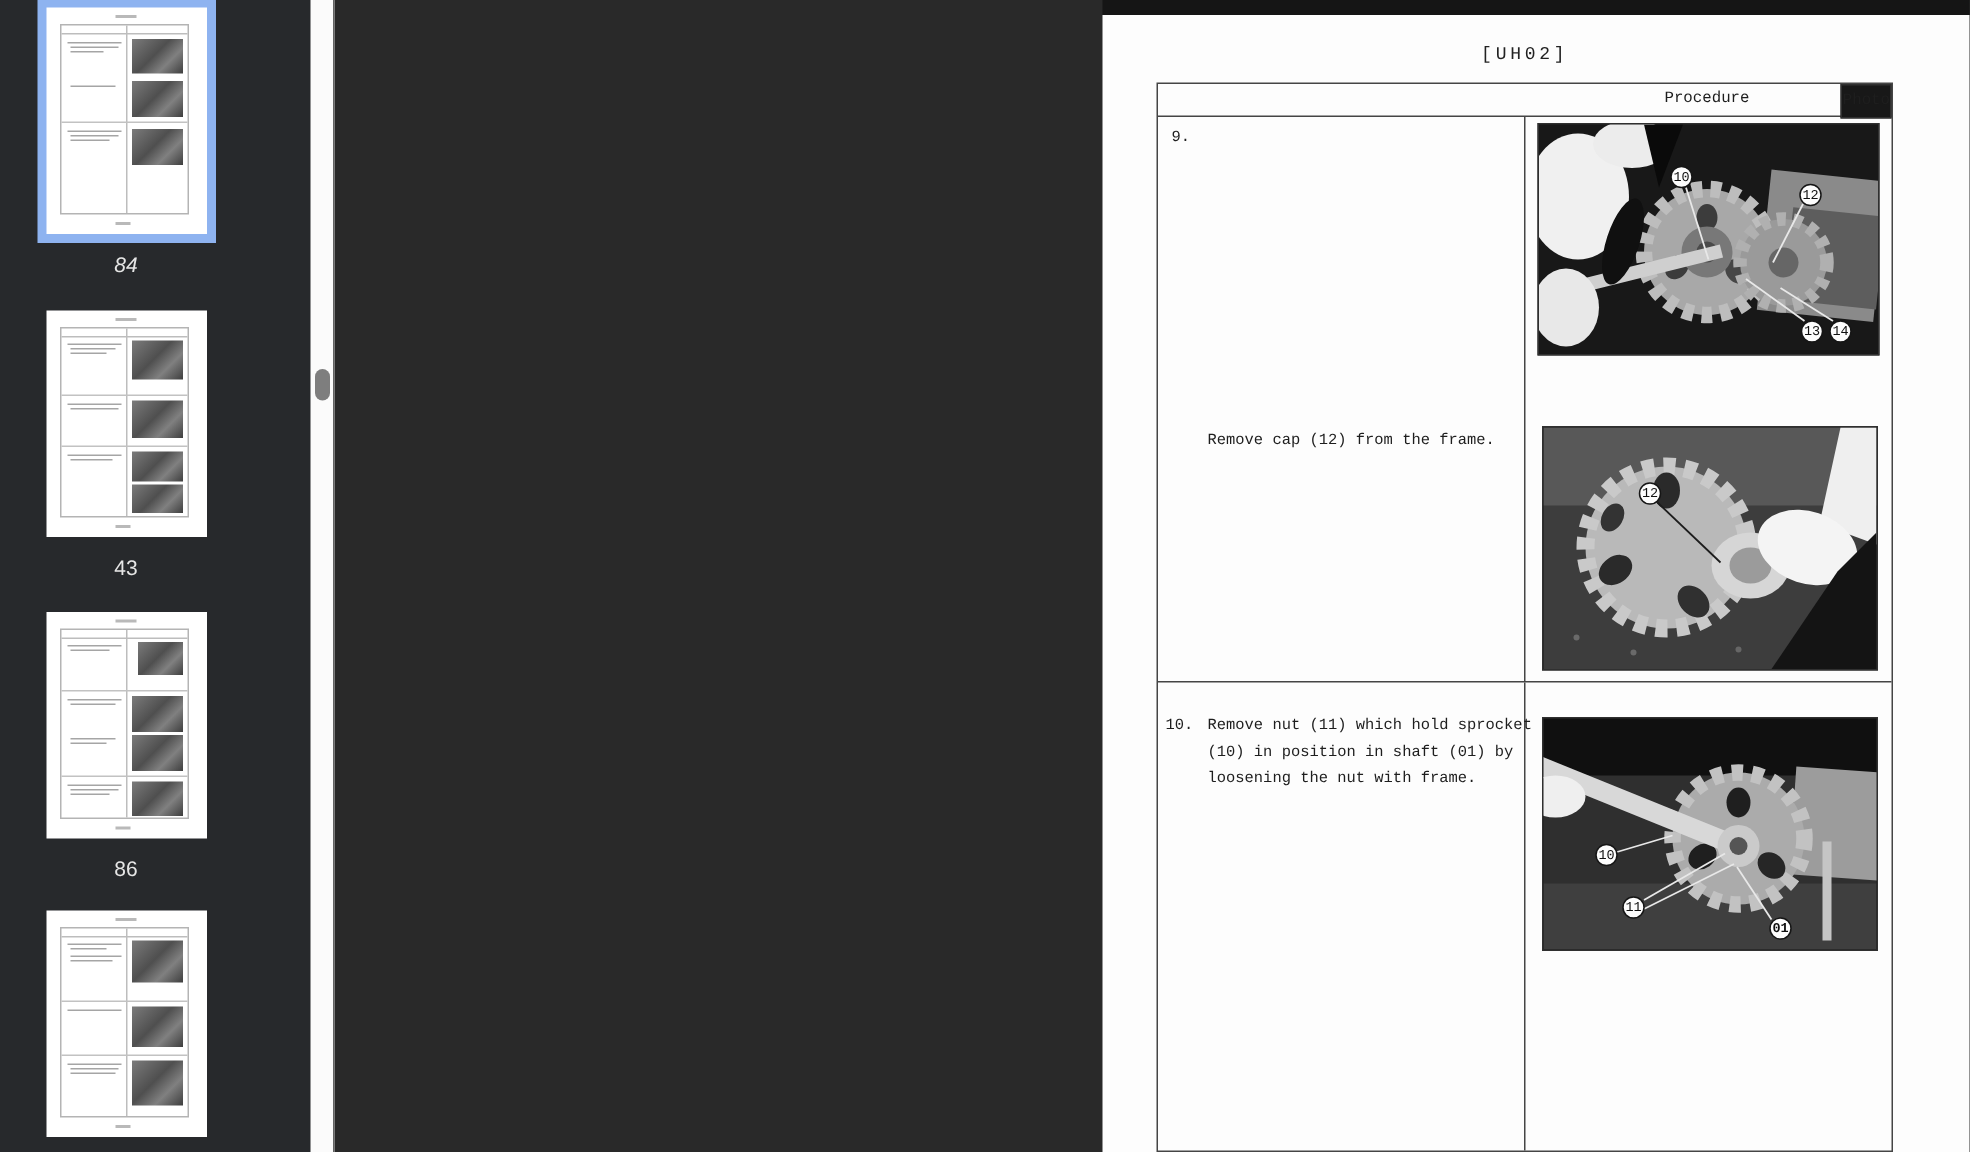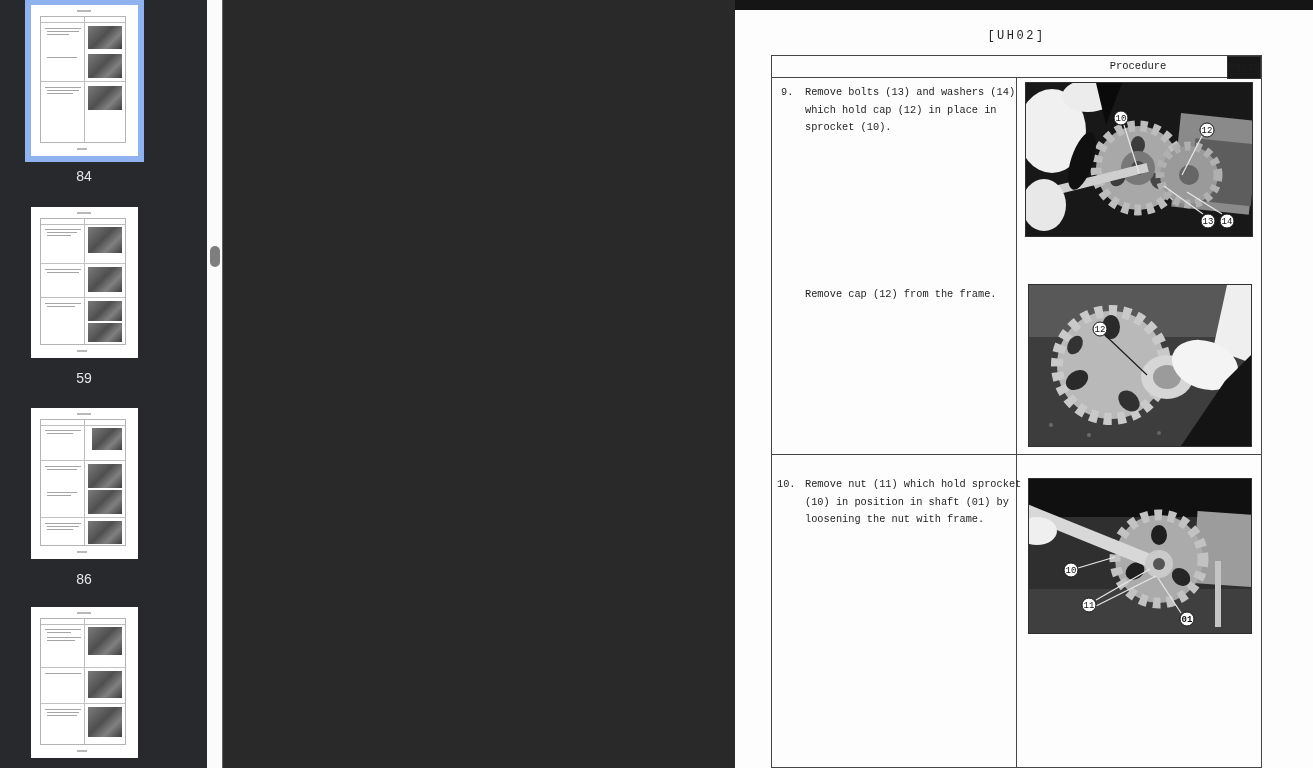--- a/index.html
+++ b/index.html
@@ -71,21 +71,21 @@
              background:#fdfdfd; border:1px solid #161616; color:#111;
              font-family:"Liberation Mono","DejaVu Sans Mono", monospace; font-size:9px;
              display:flex; align-items:center; justify-content:center;
              transform:translate(-50%,-50%); }
 </style>
 </head>
 <body>
 
 <aside class="sidebar">
 
-  <div class="thumb" style="top:5px;">
+  <div class="thumb" style="top:5px;font-style:italic;">
     <div class="thumb-page selected">
       <div>
         <div class="t-tag"></div>
         <div class="t-tbl">
           <div class="t-hdr"></div>
             <div class="t-col"></div>
           <div class="t-div" style="top:64px;"></div>
           <div class="t-ln" style="left:4px;top:11px;width:36px;"></div>
           <div class="t-ln" style="left:6px;top:14px;width:32px;"></div>
           <div class="t-ln" style="left:6px;top:17px;width:22px;"></div>
@@ -120,21 +120,21 @@
           <div class="t-ln" style="left:6px;top:53px;width:32px;"></div>
           <div class="t-ph" style="left:47px;top:48px;width:34px;height:25px;"></div>
           <div class="t-ln" style="left:4px;top:84px;width:36px;"></div>
           <div class="t-ln" style="left:6px;top:87px;width:28px;"></div>
           <div class="t-ph" style="left:47px;top:82px;width:34px;height:20px;"></div>
           <div class="t-ph" style="left:47px;top:104px;width:34px;height:19px;"></div>
         </div>
         <div class="t-tag" style="top:143px;width:10px;"></div>
       </div>
     </div>
-    <div class="thumb-label">59</div>
+    <div class="thumb-label">43</div>
   </div>
 
   <div class="thumb" style="top:408px;">
     <div class="thumb-page">
       <div>
         <div class="t-tag"></div>
         <div class="t-tbl">
           <div class="t-hdr"></div>
             <div class="t-col"></div>
           <div class="t-div" style="top:40px;"></div>
@@ -200,25 +200,20 @@
     <div class="proc-table">
       <div class="thead">
         <div class="th proc">Procedure</div>
         <div class="th photo">Photo</div>
       </div>
 
       <div class="trow row1">
         <div class="td proc">
           <div class="step">
             <span class="stepnum">9.</span>
-            <div class="steplines">
-              <div>Remove bolts (13) and washers (14)</div>
-              <div>which hold cap (12) in place in</div>
-              <div>sprocket (10).</div>
-            </div>
           </div>
           <div class="substep">Remove cap (12) from the frame.</div>
         </div>
 
         <div class="td photocol">
 
           <figure class="photo photo1">
             <svg width="226" height="153" viewBox="0 0 226 153">
               <rect width="226" height="153" fill="#181818"></rect>
               <rect x="150" y="34" width="78" height="94" fill="#8a8a8a" transform="rotate(6 190 80)"></rect>

